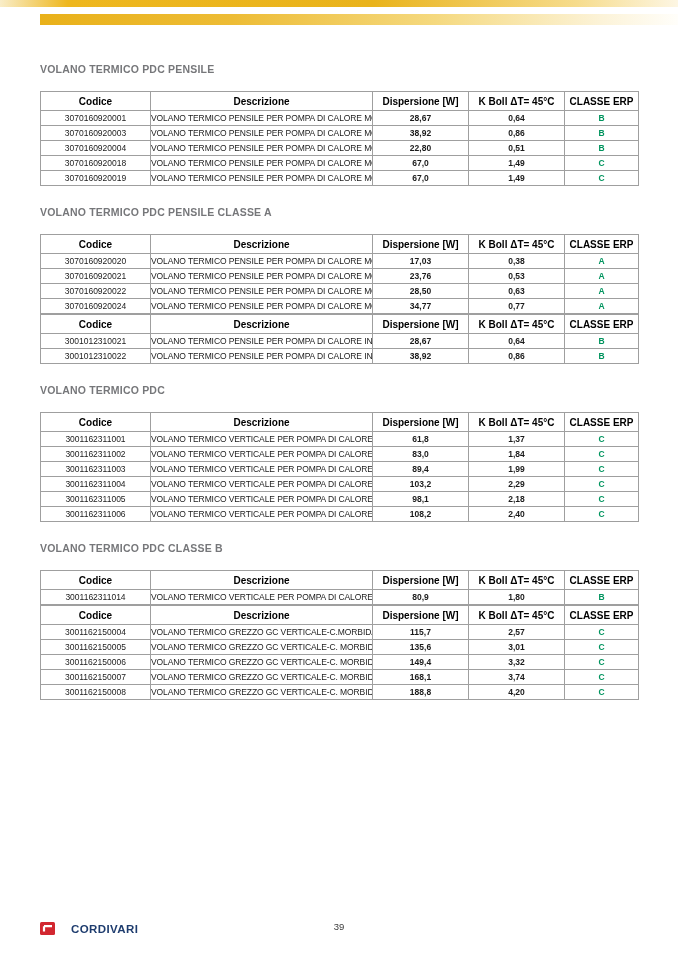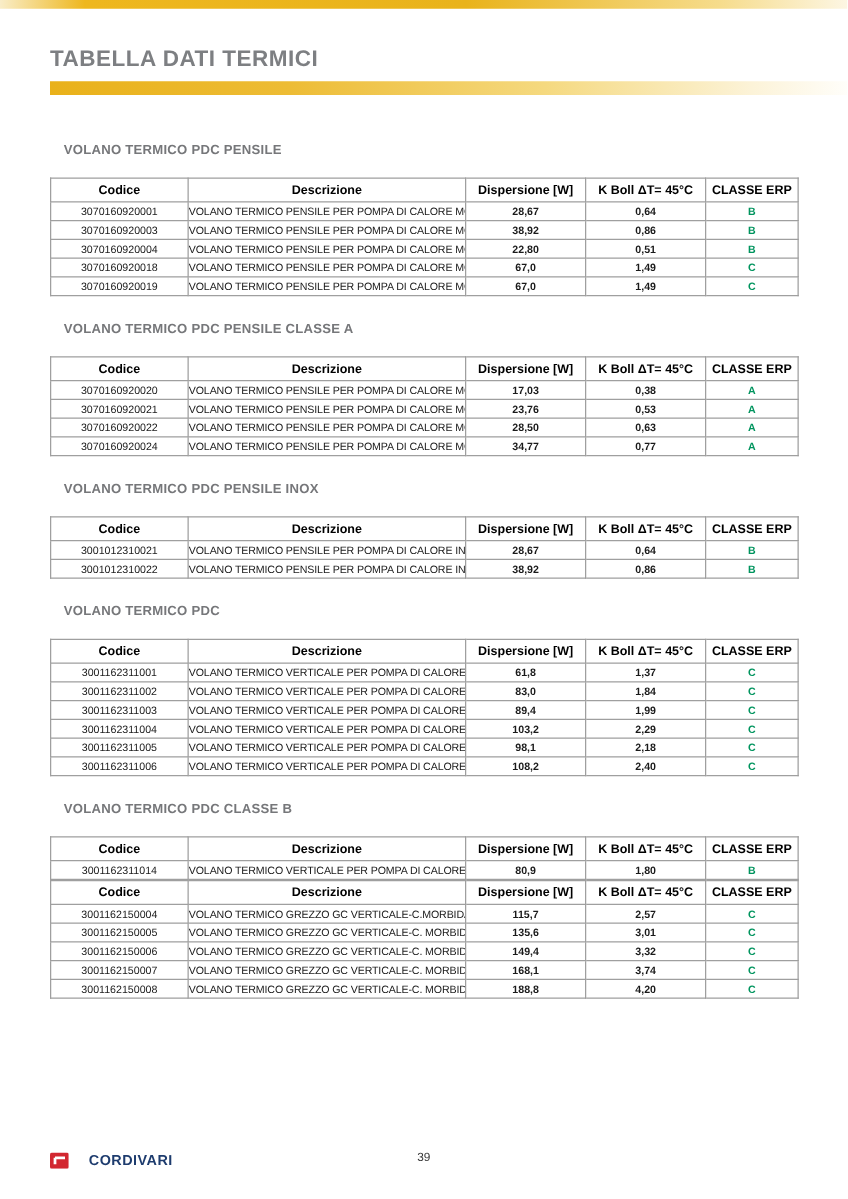--- a/index.html
+++ b/index.html
@@ -15,21 +15,21 @@
   .content { padding:0 40px; }
   .page-title {
     margin-top:30px;
     font-size:18px; font-weight:bold; color:#7d7f82; letter-spacing:0.4px;
   }
   .title-accent {
     margin-top:7px; margin-right:-40px; height:11px;
     background:linear-gradient(90deg,#e9b11a 0%,#edbc35 30%,#f5d97f 62%,#fcf3d8 88%,#fffefa 100%);
   }
   .section-heading {
-    margin:20px 11px 16px;
+    margin:20px 0 16px;
     font-size:10.5px; font-weight:bold; color:#76777a; letter-spacing:0.2px;
   }
   .section:first-child .section-heading { margin-top:38px; }
   table.data { width:100%; border-collapse:collapse; table-layout:fixed; background:#fff; }
   table.data th, table.data td {
     border:1px solid #9f9f9f; text-align:center; vertical-align:middle;
     overflow:hidden; white-space:nowrap;
   }
   table.data th { height:19px; font-size:10px; font-weight:bold; color:#000; }
   table.data td { height:15px; font-size:8.5px; color:#1a1a1a; }
@@ -46,21 +46,20 @@
     position:absolute; left:0; bottom:27px; width:100%;
     text-align:center; font-size:9.5px; color:#3a3a3a;
   }
 </style>
 </head>
 <body>
 
 <div class="topbar"></div>
 
 <div class="content">
-  <h1 class="page-title">TABELLA DATI TERMICI</h1>
   <div class="title-accent"></div>
   <div>
       <div class="section">
         <div class="section-heading">VOLANO TERMICO PDC PENSILE</div>
         <table class="data">
           <colgroup>
             <col style="width: 110px;">
             <col style="width: 222px;">
             <col style="width: 96px;">
             <col style="width: 96px;">
@@ -159,21 +158,20 @@
               <td class="code">3070160920024</td>
               <td class="desc">VOLANO TERMICO PENSILE PER POMPA DI CALORE MOD.100</td>
               <td class="num">34,77</td>
               <td class="num">0,77</td>
               <td class="classe" style="color: rgb(0, 148, 94);">A</td>
             </tr>
           </tbody>
         </table>
       </div>
       <div class="section">
-        <div class="section-heading">VOLANO TERMICO PDC PENSILE INOX</div>
         <table class="data">
           <colgroup>
             <col style="width: 110px;">
             <col style="width: 222px;">
             <col style="width: 96px;">
             <col style="width: 96px;">
             <col style="width: 74px;">
           </colgroup>
           <thead>
             <tr>

